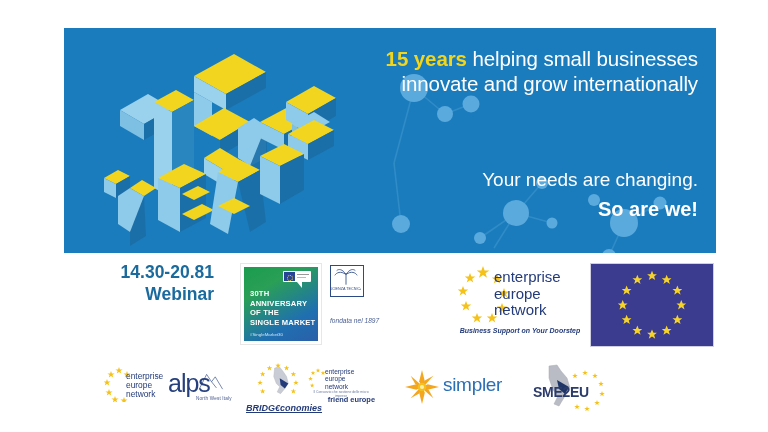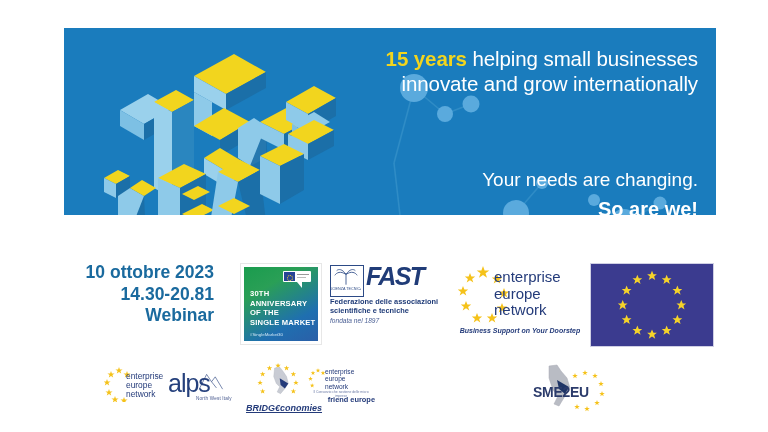--- a/index.html
+++ b/index.html
@@ -5,21 +5,21 @@
   html,body{margin:0;padding:0;}
   body{
     width:768px;height:432px;background:#ffffff;overflow:hidden;
     font-family:"Liberation Sans","DejaVu Sans",sans-serif;
     position:relative;
   }
   #stage{position:absolute;left:0;top:0;width:768px;height:432px;}
 
   
   .hero{
-    position:absolute;left:64px;top:28px;width:652px;height:187px;
+    position:absolute;left:64px;top:28px;width:652px;height:225px;
     background:#1a7cbd;overflow:hidden;
   }
   .hero-net{position:absolute;left:0;top:0;width:652px;height:225px;}
 
   
   .art15{position:absolute;left:18px;top:6px;width:270px;height:215px;}
 
   
   .hero-copy{
     position:absolute;right:18px;top:18px;width:360px;
@@ -243,21 +243,20 @@
       </div>
     </div>
 
     <div class="hero-copy2">
       <div class="line2">Your  needs are changing.</div>
       <div class="line3">So  are  we!</div>
     </div>
   </div>
 
   <div class="dateblock">
-    <div>10 ottobre 2023</div>
     <div>14.30-20.81</div>
     <div>Webinar</div>
   </div>
 
   <div class="logo-sm" style="left:240px;width:82px;padding-left:20px;">
     <div class="sm-inner">
       <div class="sm-txt">
         <div>30TH</div>
         <div>ANNIVERSARY</div>
         <div>OF THE</div>
@@ -279,25 +278,20 @@
         <g stroke="#2c4a86" stroke-width="0.9" fill="none">
           <path d="M16 20 L16 9"></path>
           <path d="M16 9 C10 5, 6 7, 4 10"></path>
           <path d="M16 9 C22 5, 26 7, 28 10"></path>
           <path d="M16 9 C12 3, 8 3, 6 5"></path>
           <path d="M16 9 C20 3, 24 3, 26 5"></path>
         </g>
         <text x="16" y="26" font-size="4" fill="#2c4a86" text-anchor="middle" font-family="Liberation Sans, sans-serif">SCIENZA TECNICA</text>
       </svg>
     </div>
-    <div class="fast-word">FAST</div>
-    <div class="fast-sub">
-      <div>Federazione delle associazioni</div>
-      <div>scientifiche e tecniche</div>
-    </div>
     <div class="fast-sub2">fondata nel 1897</div>
   </div>
 
   <div class="een-big">
     <svg class="een-ring" viewBox="0 0 50 58">
       <g fill="#f5c21a">
         <polygon points="25,1 26.6,5.4 31.3,5.4 27.5,8.2 29,12.7 25,10 21,12.7 22.5,8.2 18.7,5.4 23.4,5.4"></polygon>
         <polygon points="12,8 13.4,11.6 17.2,11.6 14.1,13.9 15.3,17.6 12,15.3 8.7,17.6 9.9,13.9 6.8,11.6 10.6,11.6"></polygon>
         <polygon points="5,21 6.4,24.6 10.2,24.6 7.1,26.9 8.3,30.6 5,28.3 1.7,30.6 2.9,26.9 -0.2,24.6 3.6,24.6"></polygon>
         <polygon points="8,36 9.4,39.6 13.2,39.6 10.1,41.9 11.3,45.6 8,43.3 4.7,45.6 5.9,41.9 2.8,39.6 6.6,39.6"></polygon>
@@ -420,20 +414,37 @@
     </svg>
     <div class="friend-w">
       <div>enterprise</div>
       <div>europe</div>
       <div>network</div>
     </div>
     <div class="friend-micro">Il Consorzio che sostiene delle micro imprese</div>
     <div class="friend-tag">friend europe</div>
   </div>
 
+  <div class="simpler">
+    <svg viewBox="0 0 36 36" style="position:absolute;left:0;top:0;width:34px;height:34px;">
+      <g fill="#f4a61e">
+        <polygon points="18,0 21,12 18,18 15,12"></polygon>
+        <polygon points="36,18 24,21 18,18 24,15"></polygon>
+        <polygon points="18,36 15,24 18,18 21,24"></polygon>
+        <polygon points="0,18 12,15 18,18 12,21"></polygon>
+        <polygon points="30,6 22,15 18,18 21,11"></polygon>
+        <polygon points="30,30 21,22 18,18 25,21"></polygon>
+        <polygon points="6,30 14,21 18,18 15,25"></polygon>
+        <polygon points="6,6 15,14 18,18 11,15"></polygon>
+      </g>
+      <circle cx="18" cy="18" r="4.6" fill="#f4c01e"></circle>
+      <circle cx="18" cy="18" r="2.2" fill="#fff0a8"></circle>
+    </svg>
+    <div class="simpler-w">simpler</div>
+  </div>
 
   <div class="sme">
     <svg viewBox="0 0 96 52" style="position:absolute;left:0;top:0;width:96px;height:52px;">
       <path d="M26 4 L34 3 L38 9 L44 16 L47 26 L42 34 L36 44 L31 42 L35 34 L30 28 L26 16 Z" fill="#b9bcc4" stroke="#a8abb4" stroke-width="0.5"></path>
       <path d="M34 18 L46 25 L42 32 L36 27 Z" fill="#1f3566"></path>
       <g fill="#f5c21a">
         <polygon points="62,8 62.7,10 64.8,10 63.1,11.2 63.7,13.2 62,12 60.3,13.2 60.9,11.2 59.2,10 61.3,10"></polygon>
         <polygon points="72,11 72.7,13 74.8,13 73.1,14.2 73.7,16.2 72,15 70.3,16.2 70.9,14.2 69.2,13 71.3,13"></polygon>
         <polygon points="78,19 78.7,21 80.8,21 79.1,22.2 79.7,24.2 78,23 76.3,24.2 76.9,22.2 75.2,21 77.3,21"></polygon>
         <polygon points="79,29 79.7,31 81.8,31 80.1,32.2 80.7,34.2 79,33 77.3,34.2 77.9,32.2 76.2,31 78.3,31"></polygon>

